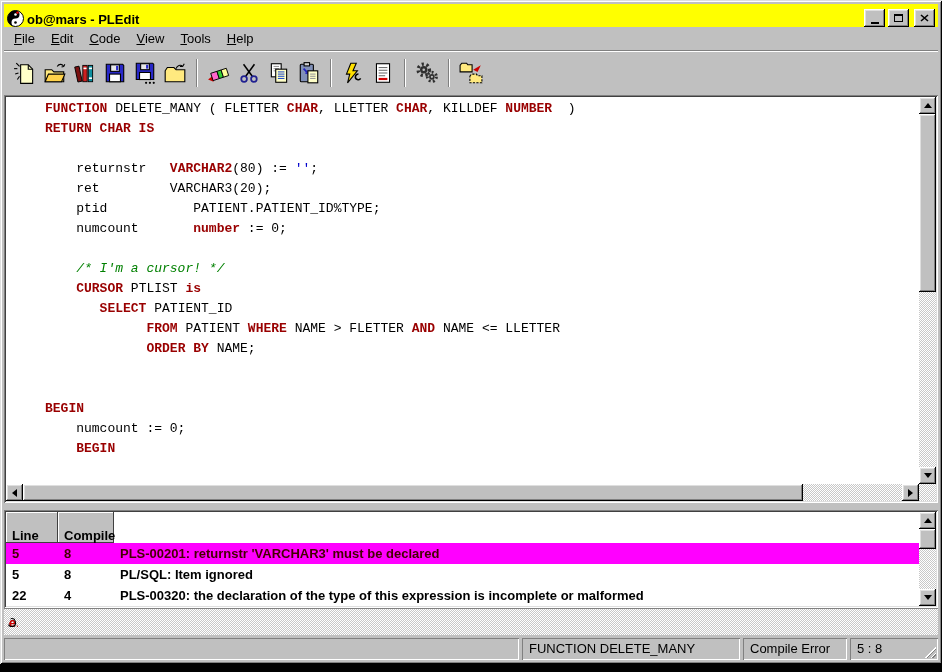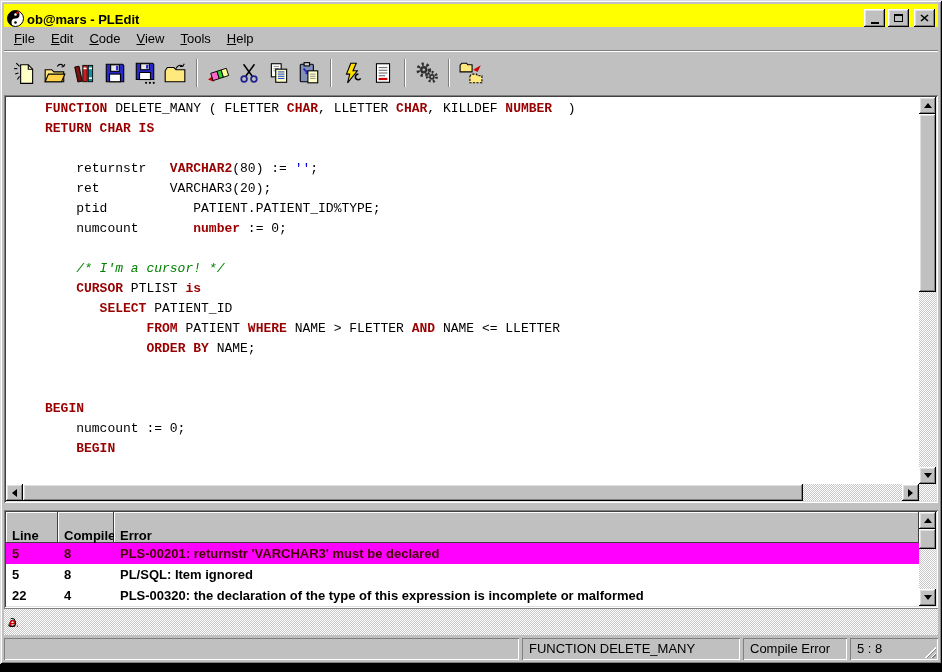--- a/index.html
+++ b/index.html
@@ -338,21 +338,20 @@
     </div>
   </div>
 
   <div class="splitter"></div>
 
   <div class="error-frame sunken2">
     <div class="error-main">
       <div class="error-head">
         <div class="hcell hdr3d col-line">Line</div>
         <div class="hcell hdr3d col-column">Compile</div>
-        <div class="hcell hdr3d col-error">Error</div>
       </div>
       <div>
           <div class="error-row selected">
             <div class="cell col-line">5</div>
             <div class="cell col-column">8</div>
             <div class="cell col-error">PLS-00201: returnstr 'VARCHAR3' must be declared</div>
           </div>
           <div class="error-row">
             <div class="cell col-line">5</div>
             <div class="cell col-column">8</div>

